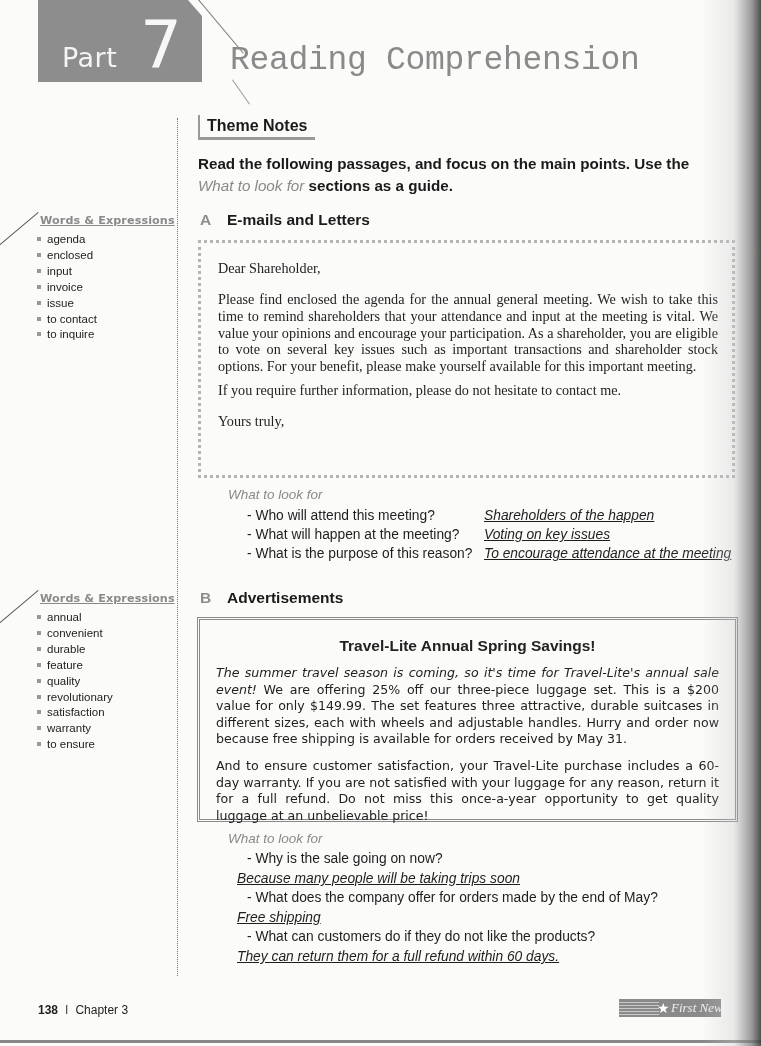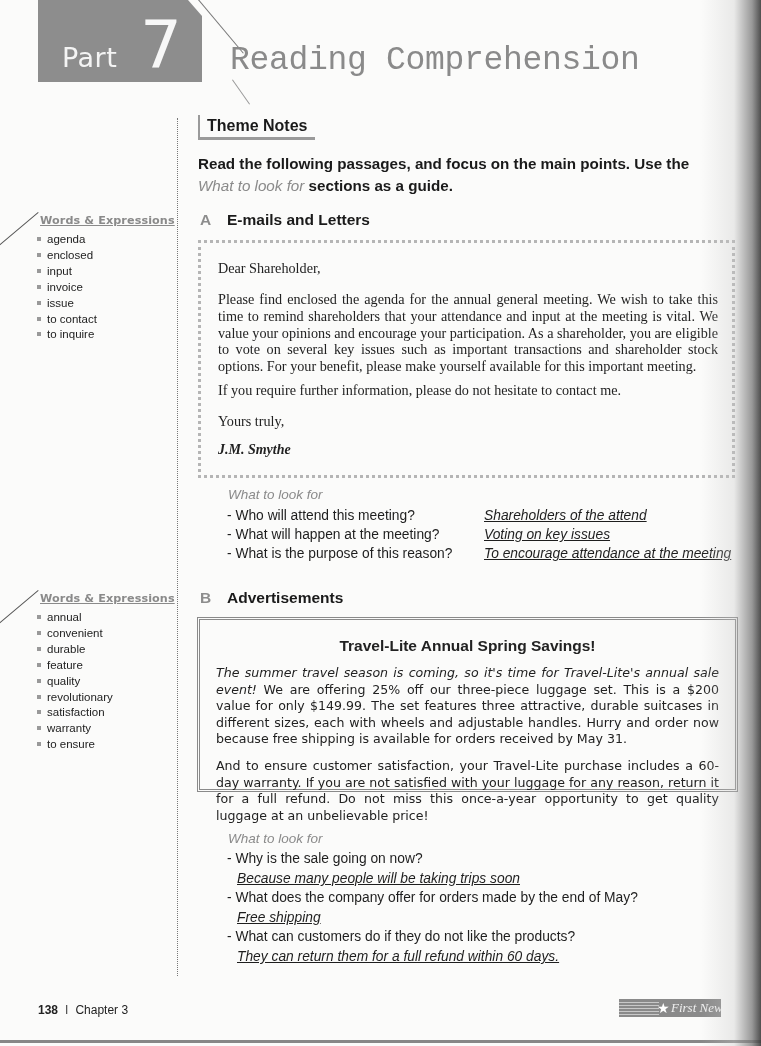--- a/index.html
+++ b/index.html
@@ -58,38 +58,38 @@
   .letter-box {
     position: absolute; left: 198px; top: 240px; width: 537px; height: 238px;
     border: 3px dotted #b5b5b5; box-sizing: border-box;
     font-family: "Liberation Serif", "DejaVu Serif", serif; font-size: 14.2px; line-height: 16.8px;
     color: #222;
   }
   .letter-box p { margin: 0; position: absolute; left: 17px; right: 14px; }
   .letter-box .justify { text-align: justify; }
   .signature { font-style: italic; font-size: 14px; font-weight: bold; }
   .wtlf-title { position: absolute; font-size: 13.5px; font-style: italic; color: #8a8a8a; }
-  .q { position: absolute; font-size: 13.8px; color: #1e1e1e; white-space: nowrap; }
+  .q { position: absolute; font-size: 13.8px; color: #1e1e1e; white-space: nowrap; margin-left: 20px; }
   .ans { position: absolute; font-size: 13.8px; font-style: italic; text-decoration: underline; color: #1e1e1e; white-space: nowrap; }
   .side-head {
     position: absolute; left: 40px; font-size: 11.2px; color: #8a8a8a; font-weight: bold;
     font-family: "DejaVu Sans", sans-serif; letter-spacing: 0.1px; text-decoration: underline;
   }
   .side-slash {
     position: absolute; width: 1px; height: 60px; background: #555;
     transform-origin: top left; transform: rotate(50deg);
   }
   .side-list { position: absolute; left: 37px; margin: 0; padding: 0; list-style: none; }
   .side-list li { font-size: 11.5px; line-height: 15.9px; color: #222; }
   .side-list li::before {
     content: ""; display: inline-block; width: 4px; height: 4px; background: #999;
     margin-right: 6px; vertical-align: middle; position: relative; top: -1px;
   }
   .ad-box {
-    position: absolute; left: 197px; top: 617px; width: 541px; height: 175px;
+    position: absolute; left: 197px; top: 617px; width: 541px; height: 205px;
     border: 3px double #8a8a8a; box-sizing: border-box;
     font-family: "DejaVu Sans", sans-serif; font-size: 12.6px; line-height: 16.5px; color: #222;
   }
   .ad-title {
     position: absolute; top: 18px; left: 0; right: 0; text-align: center;
     font-size: 15.5px; font-weight: bold; font-family: "Liberation Sans", sans-serif;
   }
   .ad-p { position: absolute; left: 16px; right: 16px; margin: 0; text-align: justify; }
   .ad-p .it { font-style: italic; }
   .footer-page { position: absolute; left: 38px; top: 1003px; font-size: 12px; color: #222; }
@@ -138,26 +138,25 @@
 
 <div class="sec-head" style="top:211px;">
   <span class="letter">A</span><span>E-mails and Letters</span>
 </div>
 
 <div class="letter-box">
   <p style="top:17px;">Dear Shareholder,</p>
   <p class="justify" style="top:48px;">Please find enclosed the agenda for the annual general meeting. We wish to take this time to remind shareholders that your attendance and input at the meeting is vital. We value your opinions and encourage your participation. As a shareholder, you are eligible to vote on several key issues such as important transactions and shareholder stock options. For your benefit, please make yourself available for this important meeting.</p>
   <p style="top:170px;">Yours truly,</p>
   <p style="top:139px;">If you require further information, please do not hesitate to contact me.</p>
-  <p class="signature" style="top:199px;">J.M. Smythe</p>
 </div>
 
 <div class="wtlf-title" style="left:228px; top:487px;">What to look for</div>
 <div class="q" style="left:227px; top:508px;">-  Who will attend this meeting?</div>
-<div class="ans" style="left:484px; top:508px;">Shareholders of the attend</div>
+<div class="ans" style="left:484px; top:508px;">Shareholders of the happen</div>
 <div class="q" style="left:227px; top:527px;">-  What will happen at the meeting?</div>
 <div class="ans" style="left:484px; top:527px;">Voting on key issues</div>
 <div class="q" style="left:227px; top:546px;">-  What is the purpose of this reason?</div>
 <div class="ans" style="left:484px; top:546px;">To encourage attendance at the meeting</div>
 
 <div class="side-slash" style="left:38px; top:590px;"></div>
 <div class="side-head" style="top:592px;">Words &amp; Expressions</div>
 <ul class="side-list" style="top:610px;">
   <li>annual</li>
   <li>convenient</li>

